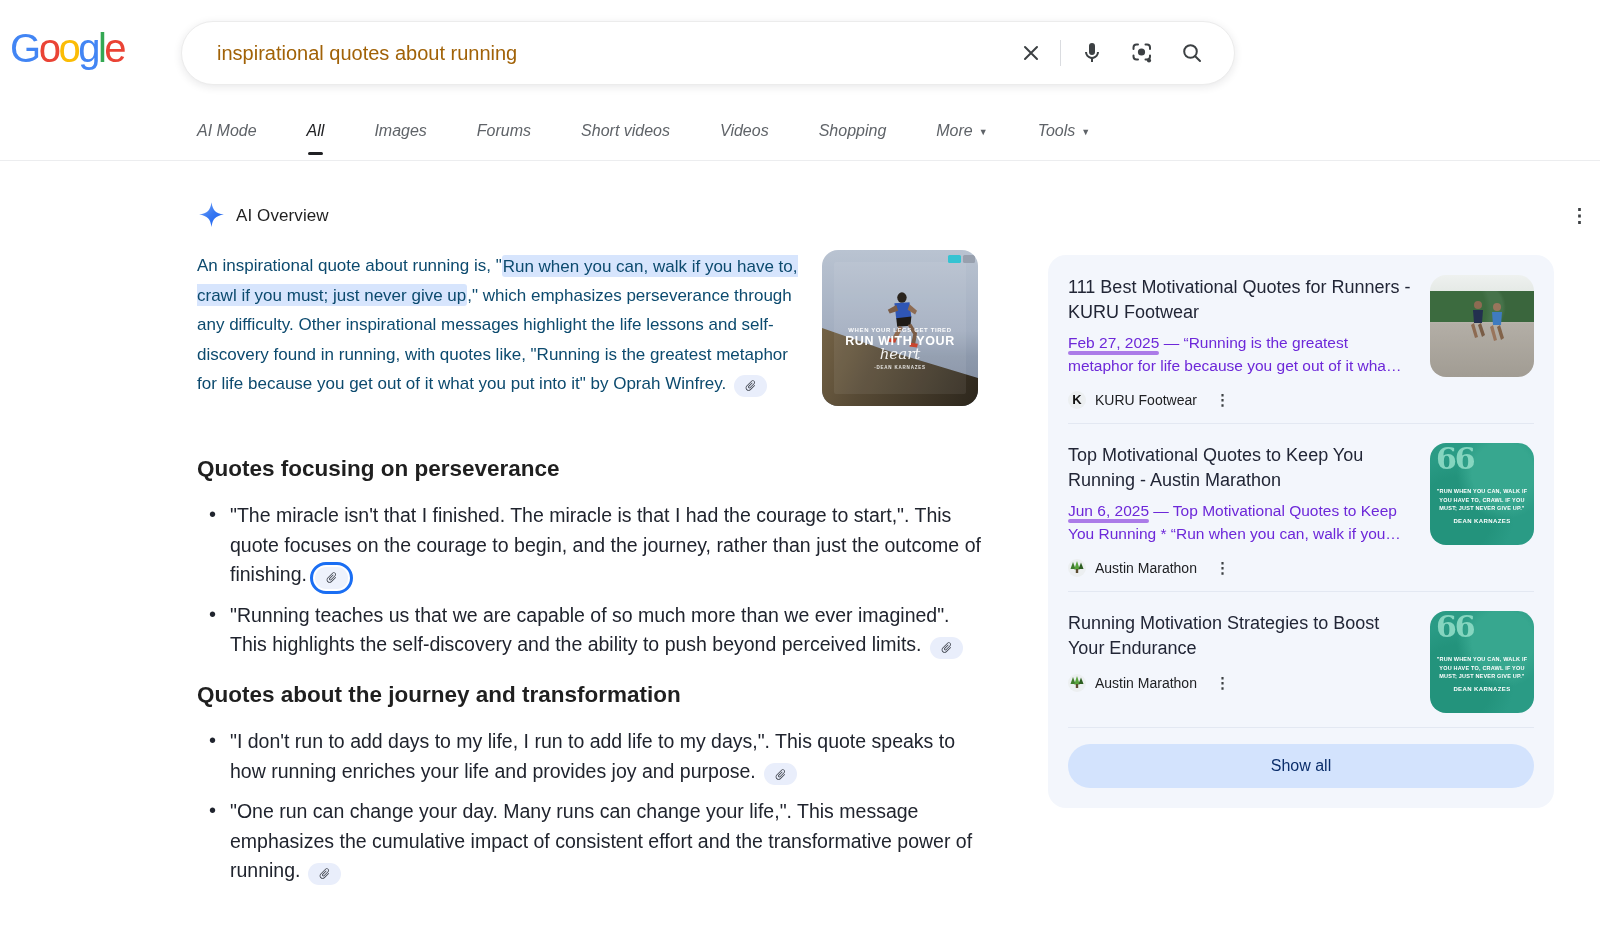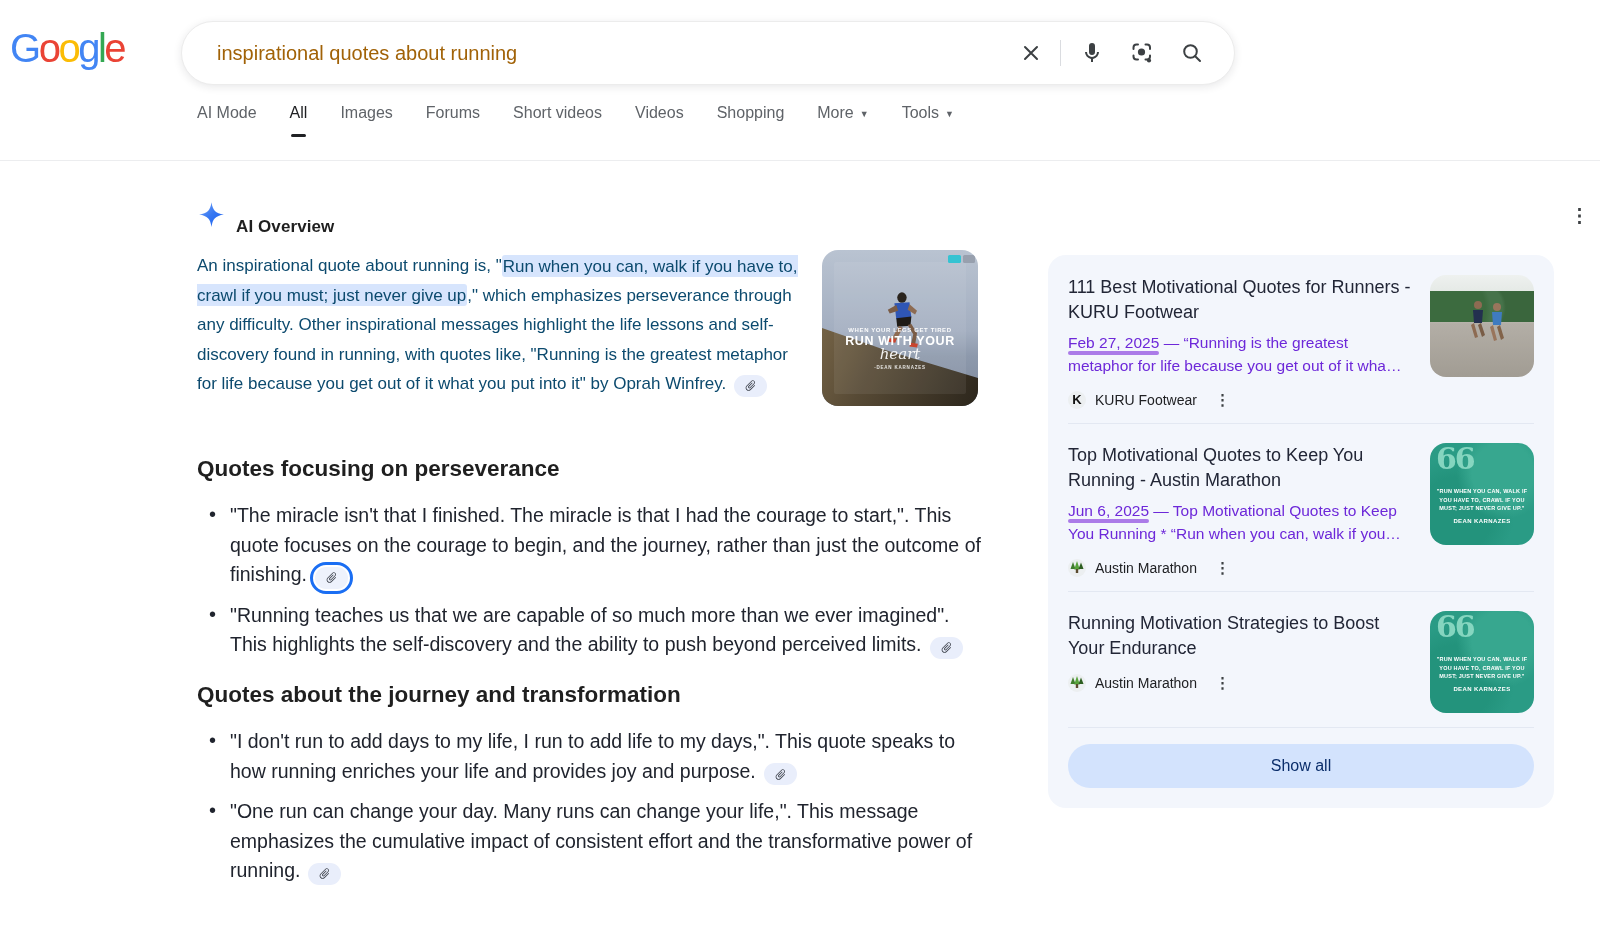--- a/index.html
+++ b/index.html
@@ -17,30 +17,30 @@
     display:flex; align-items:center; }
   .sb-query { flex:1; border:none; outline:none; background:transparent; padding-left:35px;
     font-size:20px; color:#a16207; font-family:"Liberation Sans", sans-serif; }
   .sb-icons { display:flex; align-items:center; padding-right:30px; }
   .sb-ic { width:24px; height:24px; cursor:pointer; flex:none; }
   .sb-ic svg { width:24px; height:24px; display:block; }
   .sb-div { width:1px; height:26px; background:#dadce0; margin:0 19px 0 17px; }
   .gap24 { margin-right:26px; }
 
   
-  .tabs { position:absolute; left:197px; top:104px; display:flex; gap:33px; font-size:16px; color:#5f6368; }
+  .tabs { position:absolute; left:197px; top:122px; display:flex; gap:50px; font-size:16px; color:#5f6368;font-style:italic; }
   .tab { position:relative; padding-bottom:15px; cursor:pointer; white-space:nowrap; display:flex; align-items:flex-start; gap:6px; }
   .tab.active { color:#202124; }
   .tab.active::after { content:""; position:absolute; left:1px; right:1px; bottom:0; height:3px; background:#202124; border-radius:2px; }
   .tab-arrow { font-size:9px; color:#5f6368; margin-top:5px; }
   .rule { position:absolute; left:0; top:160px; width:1600px; height:1px; background:#ecedef; }
 
   
   .ai-star { position:absolute; left:198px; top:201px; width:27px; height:27px; }
-  .aio-title { position:absolute; left:236px; top:217px; font-size:17px; font-weight:700; color:#1f1f1f; letter-spacing:.1px; }
+  .aio-title { position:absolute; left:236px; top:206px; font-size:17px; font-weight:400; color:#1f1f1f; letter-spacing:.1px; }
   .aio-menu { position:absolute; left:1566px; top:202px; font-size:19px; font-weight:700; color:#3c4043; cursor:pointer; line-height:1; padding:4px; }
 
   
   .para { position:absolute; left:197px; top:251px; width:614px; font-size:17px; line-height:29.6px; color:#0c4a6e; }
   .hl { background:#d7e5fd; border-radius:3px; padding:1.5px 1px; }
 
   .chip { display:inline-flex; align-items:center; justify-content:center; width:33px; height:22px;
     background:#e9eefb; border-radius:12px; margin-left:8px; vertical-align:-3px; cursor:pointer; }
   .chip svg { width:13px; height:13px; transform:rotate(45deg); fill:#40454f; }
   .chip.focused { outline:3px solid #1a6ef3; outline-offset:2px; background:#eef2fc; }

